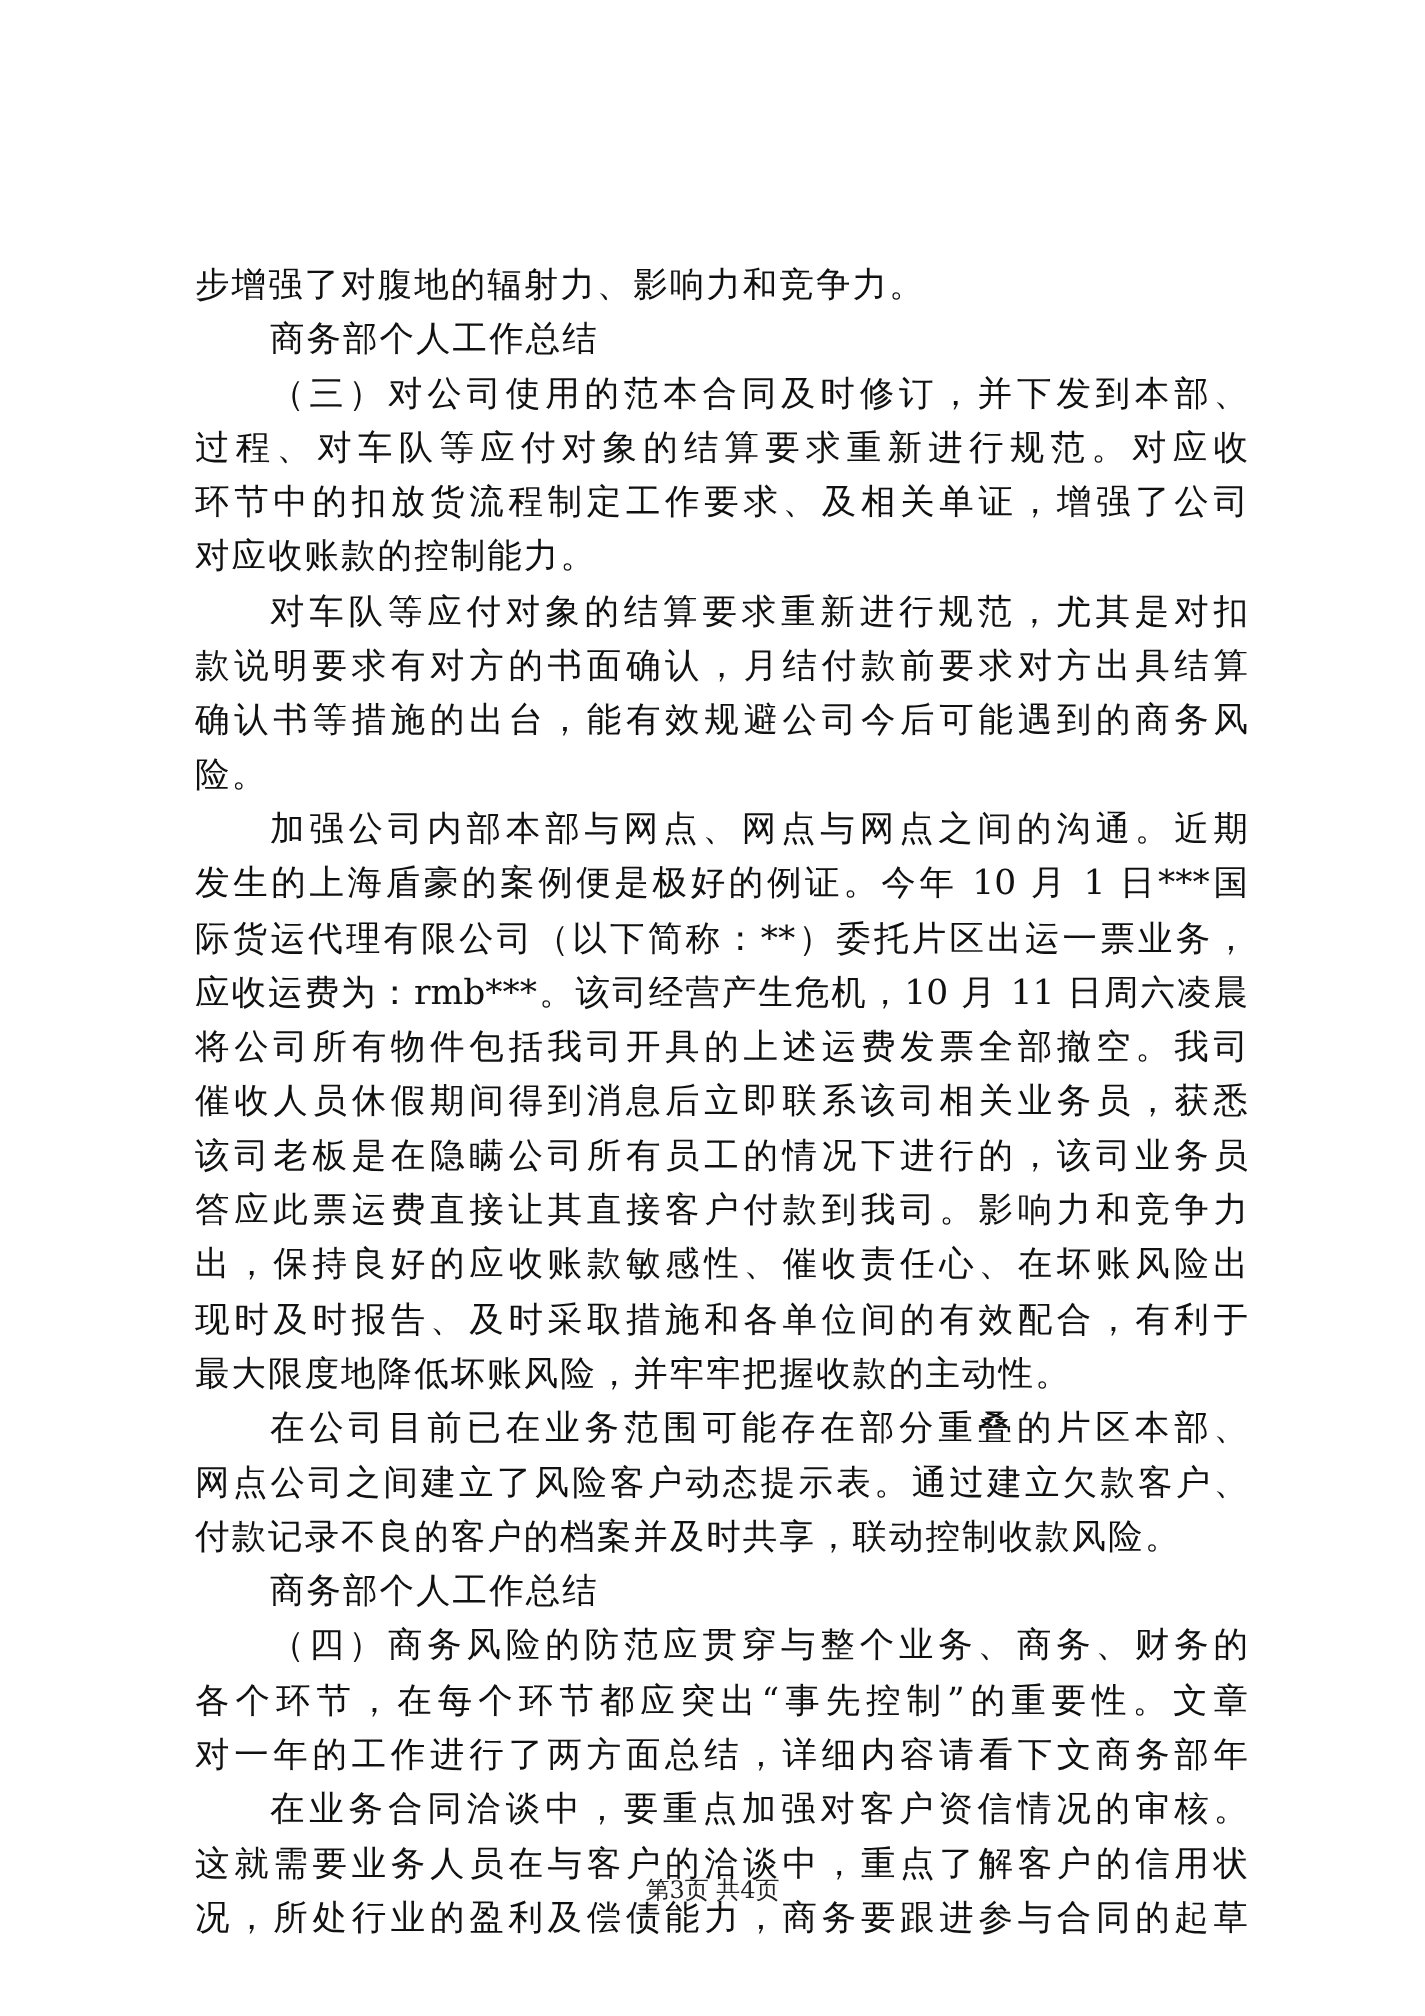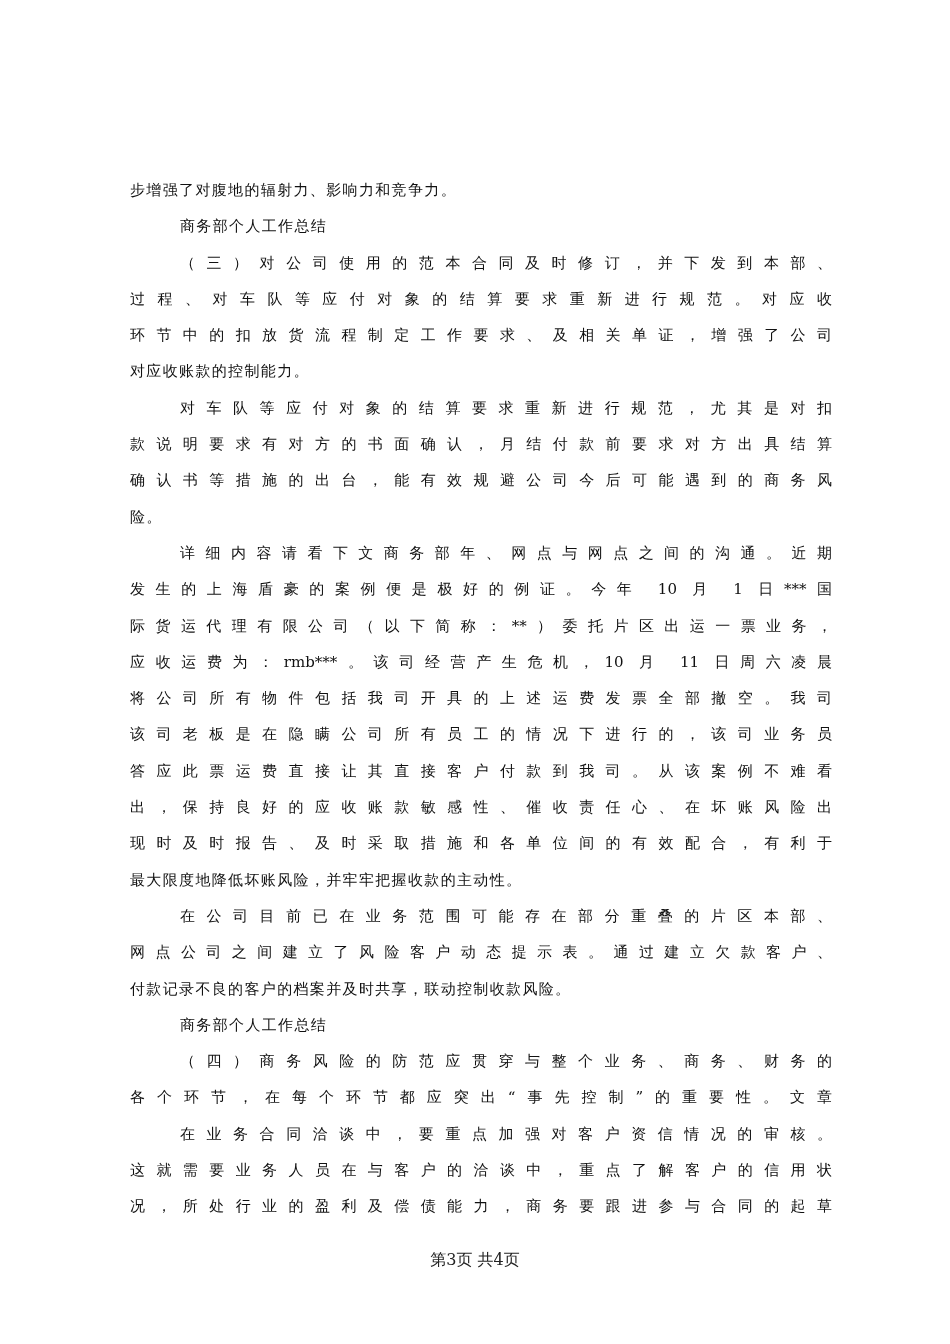--- a/index.html
+++ b/index.html
@@ -1,19 +1,19 @@
 <!DOCTYPE html>
 <html><head>
 <meta charset="utf-8">
 <style>
   html, body { margin: 0; padding: 0; background: #ffffff; }
   body { width: 950px; height: 1344px; position: relative; overflow: hidden;
          font-family: "DejaVu Serif", "Liberation Serif", serif; color: #111; }
   .page { position: absolute; left: 130px; top: 172px; width: 702px; }
-  .line { height: 36.3px; line-height: 36.3px; font-size: 15px; white-space: nowrap;
+  .line { height: 36.3px; line-height: 36.3px; font-size: 23px; white-space: nowrap;
           letter-spacing: 1.35px; }
   .justify { text-align: justify; text-align-last: justify; letter-spacing: 0; }
   .indent { padding-left: 50px; }
   .footer { position: absolute; top: 1238px; left: 0; width: 950px; text-align: center;
             font-size: 16px; color: #222; margin-top: 12px; }
 </style>
 </head>
 <body>
 
 <div class="page">
@@ -21,36 +21,38 @@
       <div class="line">步增强了对腹地的辐射力、影响力和竞争力。</div>
       <div class="line indent">商务部个人工作总结</div>
       <div class="line indent justify">（三）对公司使用的范本合同及时修订，并下发到本部、</div>
       <div class="line justify">过程、对车队等应付对象的结算要求重新进行规范。对应收</div>
       <div class="line justify">环节中的扣放货流程制定工作要求、及相关单证，增强了公司</div>
       <div class="line">对应收账款的控制能力。</div>
       <div class="line indent justify">对车队等应付对象的结算要求重新进行规范，尤其是对扣</div>
       <div class="line justify">款说明要求有对方的书面确认，月结付款前要求对方出具结算</div>
       <div class="line justify">确认书等措施的出台，能有效规避公司今后可能遇到的商务风</div>
       <div class="line">险。</div>
-      <div class="line indent justify">详细内容请看下文商务部年、网点与网点之间的沟通。近期</div>
+      <div class="line indent justify">加强公司内部本部与网点、网点与网点之间的沟通。近期</div>
       <div class="line justify">发生的上海盾豪的案例便是极好的例证。今年 10 月 1 日***国</div>
       <div class="line justify">际货运代理有限公司（以下简称：**）委托片区出运一票业务，</div>
       <div class="line justify">应收运费为：rmb***。该司经营产生危机，10 月 11 日周六凌晨</div>
       <div class="line justify">将公司所有物件包括我司开具的上述运费发票全部撤空。我司</div>
+      <div class="line justify">催收人员休假期间得到消息后立即联系该司相关业务员，获悉</div>
       <div class="line justify">该司老板是在隐瞒公司所有员工的情况下进行的，该司业务员</div>
-      <div class="line justify">答应此票运费直接让其直接客户付款到我司。从该案例不难看</div>
+      <div class="line justify">答应此票运费直接让其直接客户付款到我司。影响力和竞争力</div>
       <div class="line justify">出，保持良好的应收账款敏感性、催收责任心、在坏账风险出</div>
       <div class="line justify">现时及时报告、及时采取措施和各单位间的有效配合，有利于</div>
       <div class="line">最大限度地降低坏账风险，并牢牢把握收款的主动性。</div>
       <div class="line indent justify">在公司目前已在业务范围可能存在部分重叠的片区本部、</div>
       <div class="line justify">网点公司之间建立了风险客户动态提示表。通过建立欠款客户、</div>
       <div class="line">付款记录不良的客户的档案并及时共享，联动控制收款风险。</div>
       <div class="line indent">商务部个人工作总结</div>
       <div class="line indent justify">（四）商务风险的防范应贯穿与整个业务、商务、财务的</div>
       <div class="line justify">各个环节，在每个环节都应突出“事先控制”的重要性。文章</div>
+      <div class="line justify">对一年的工作进行了两方面总结，详细内容请看下文商务部年</div>
       <div class="line indent justify">在业务合同洽谈中，要重点加强对客户资信情况的审核。</div>
       <div class="line justify">这就需要业务人员在与客户的洽谈中，重点了解客户的信用状</div>
       <div class="line justify">况，所处行业的盈利及偿债能力，商务要跟进参与合同的起草</div>
     </div>
 </div>
 
 <div class="footer">
   <span>第3页 共4页</span>
 </div>
 

